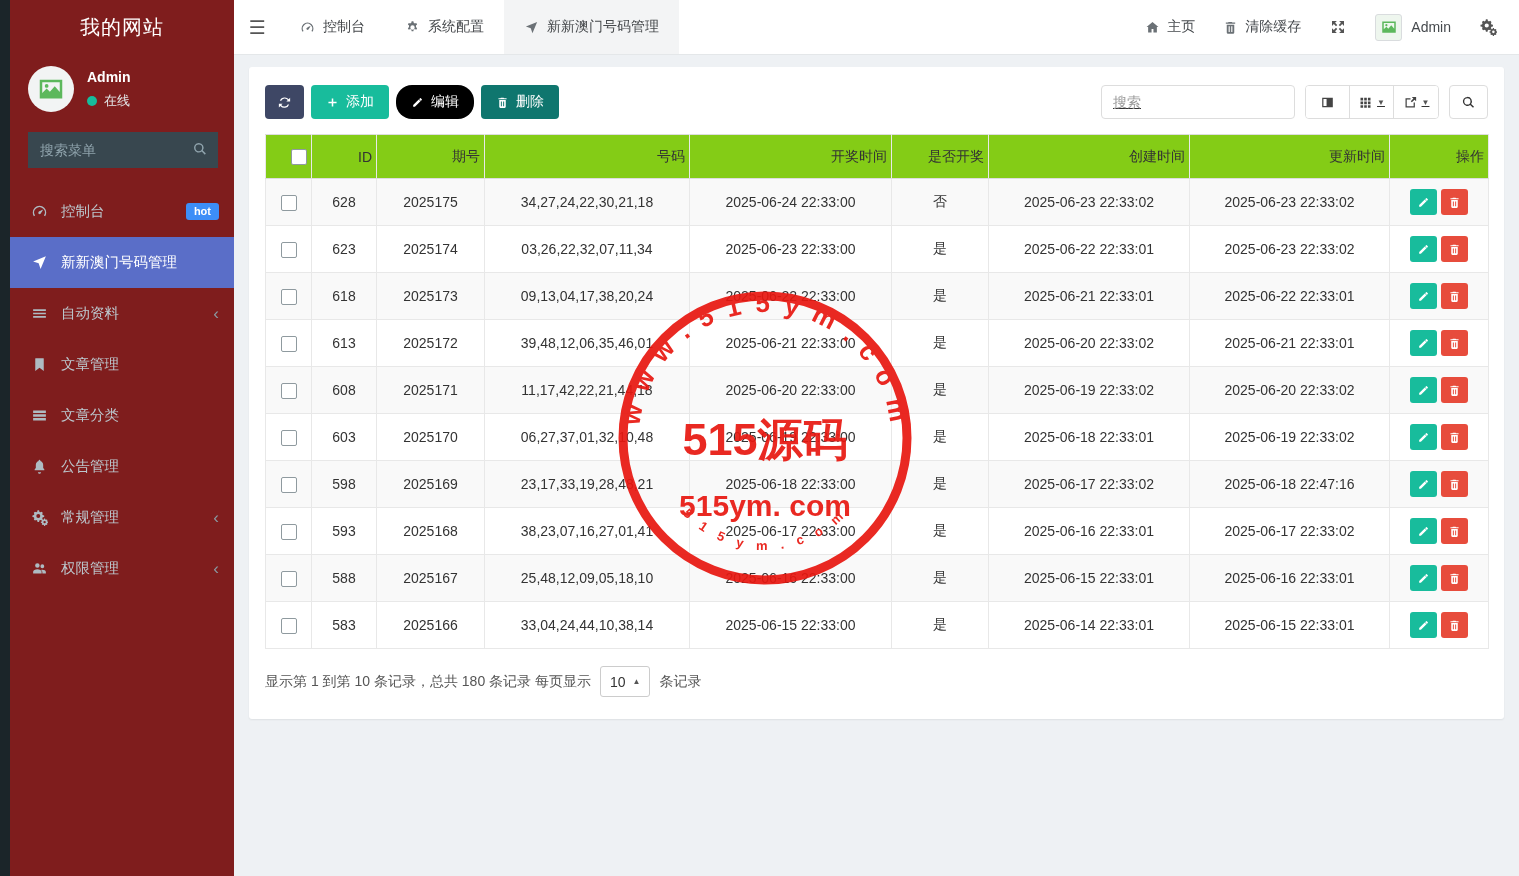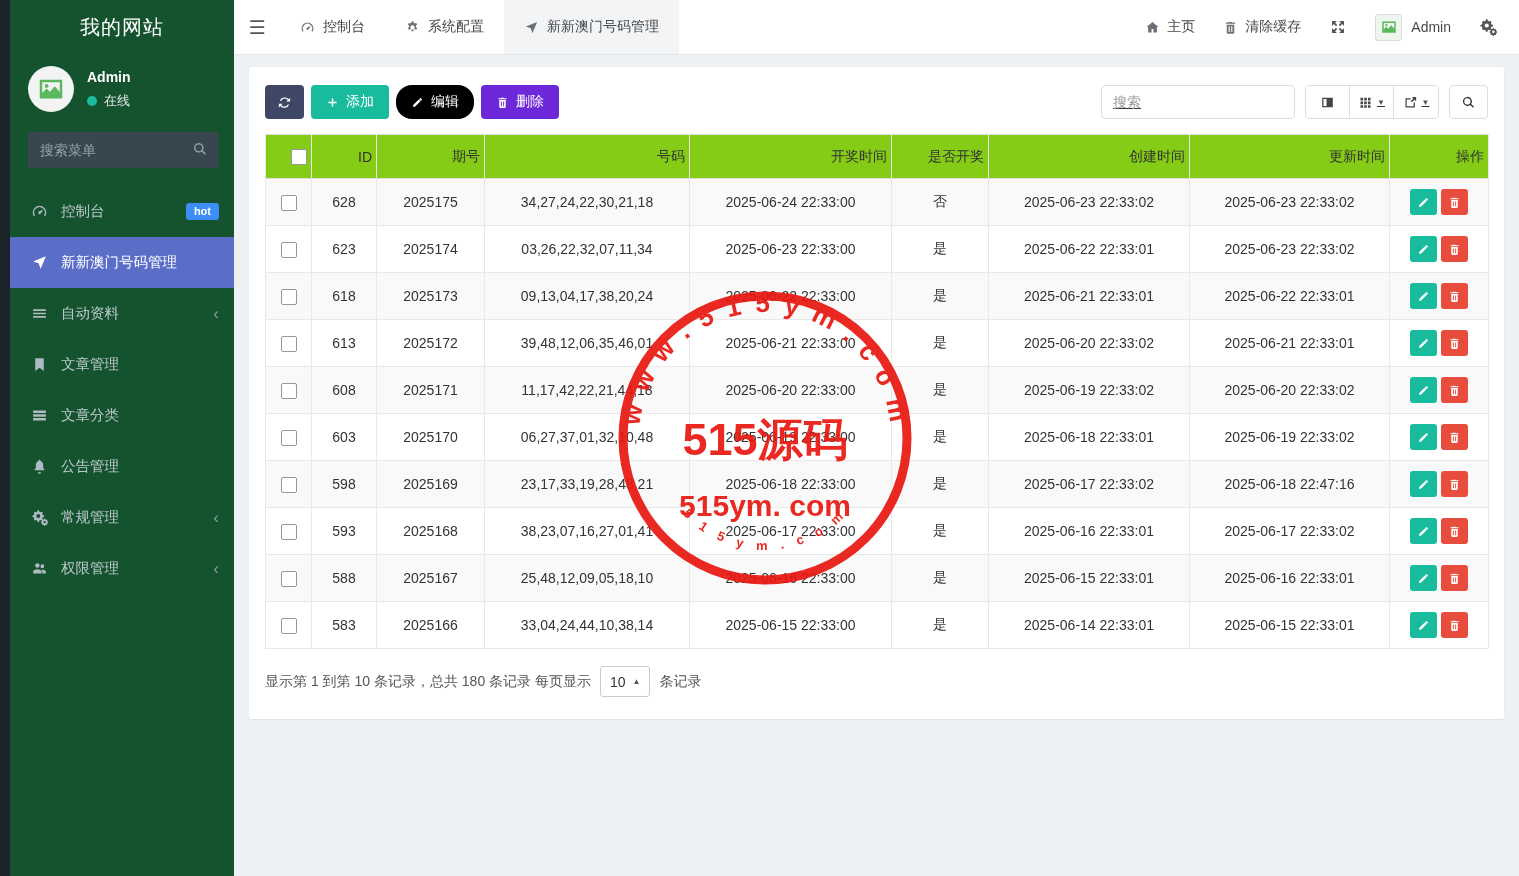--- a/index.html
+++ b/index.html
@@ -6,21 +6,21 @@
   html,body { width:1519px; height:876px; }
   body {
     position:relative; overflow:hidden;
     font-family:"Liberation Sans","DejaVu Sans",sans-serif;
     background:#eef1f4; color:#333;
   }
   .icx { display:inline-flex; align-items:center; justify-content:center; }
   .icx svg { width:100%; height:100%; display:block; }
 
   
-  .sidebar { position:absolute; left:0; top:0; width:234px; height:876px; background:#14532d; z-index:5; }
+  .sidebar { position:absolute; left:0; top:0; width:234px; height:876px; background:#7f1d1d; z-index:5; }
   .sidebar::before { content:""; position:absolute; left:0; top:0; width:10px; height:100%; background:#1b2529; }
   .sidebar-inner { position:relative; padding-left:10px; height:100%; }
   .brand { height:54px; line-height:54px; text-align:center; color:#fff; font-size:20px; letter-spacing:1px; }
   .user-panel { display:flex; align-items:center; gap:13px; padding:12px 14px 10px 18px; }
   .avatar-lg { width:46px; height:46px; border-radius:50%; background:#f2f4f4; overflow:hidden; display:flex; align-items:center; justify-content:center; }
   .avatar-lg .icx { width:30px; height:30px; color:#5cb85c; }
   .user-name { font-size:14px; font-weight:bold; color:#fff; margin-bottom:7px; }
   .user-status { font-size:13px; color:#e4e9ea; display:flex; align-items:center; gap:7px; }
   .dot { width:10px; height:10px; border-radius:50%; background:#18bc9c; display:inline-block; }
   .menu-search { position:relative; margin:10px 16px 18px 18px; }
@@ -59,21 +59,21 @@
   .card { position:absolute; left:15px; top:12px; width:1255px; height:652px; background:#fff; border-radius:3px; box-shadow:0 1px 2px rgba(0,0,0,.07); }
   .card-inner { padding:18px 16px 0; }
 
   .toolbar { display:flex; align-items:center; height:34px; margin-bottom:15px; }
   .btn { height:34px; border:none; border-radius:4px; color:#fff; font-size:14px; display:inline-flex; align-items:center; gap:7px; padding:0 15px; margin-right:7px; cursor:pointer; font-family:inherit; }
   .btn .icx { width:13px; height:13px; }
   .btn-refresh { background:#3e4765; width:39px; justify-content:center; padding:0; }
   .btn-refresh .icx { width:15px; height:15px; }
   .btn-add { background:#18bc9c; }
   .btn-edit { background:#000000;border-radius:16px; }
-  .btn-del { background:#6d28d9; }
+  .btn-del { background:#0f766e; }
   .toolbar-right { margin-left:auto; display:flex; align-items:center;text-decoration:underline; }
   .tbl-search { width:194px; height:34px; border:1px solid #ddd; border-radius:4px; padding:0 11px; font-size:14px; color:#333; outline:none; font-family:inherit; }
   .tbl-search::placeholder { color:#999; }
   .btn-group { display:flex; border:1px solid #ddd; border-radius:4px; overflow:hidden; margin-left:10px; }
   .tool-btn { width:44px; height:32px; background:#fff; border:none; border-right:1px solid #ddd; display:flex; align-items:center; justify-content:center; gap:4px; color:#444; cursor:pointer; }
   .tool-btn:last-child { border-right:none; }
   .tool-btn .icx { width:15px; height:15px; }
   .caret { font-size:8px; color:#555; }
   .search-btn { width:39px; height:34px; border:1px solid #ddd; border-radius:4px; background:#fff; margin-left:10px; display:flex; align-items:center; justify-content:center; color:#333; cursor:pointer; }
   .search-btn .icx { width:15px; height:15px; }

